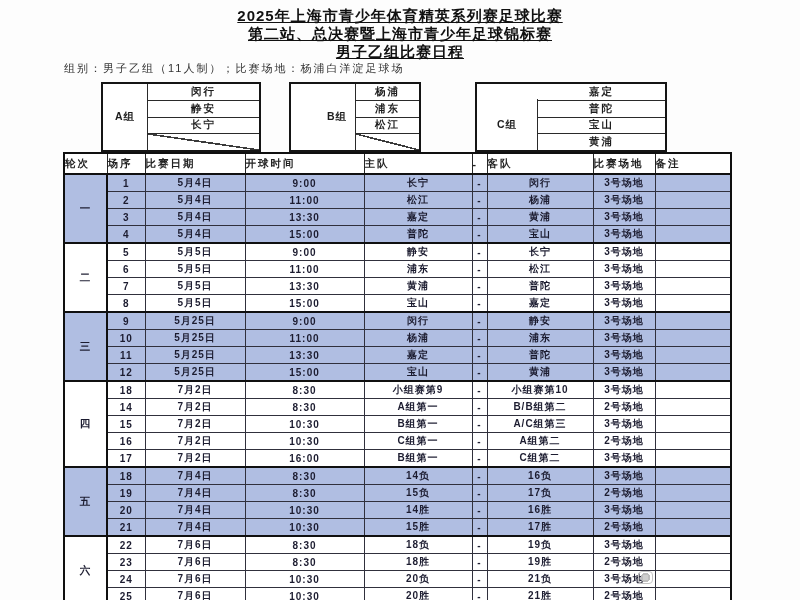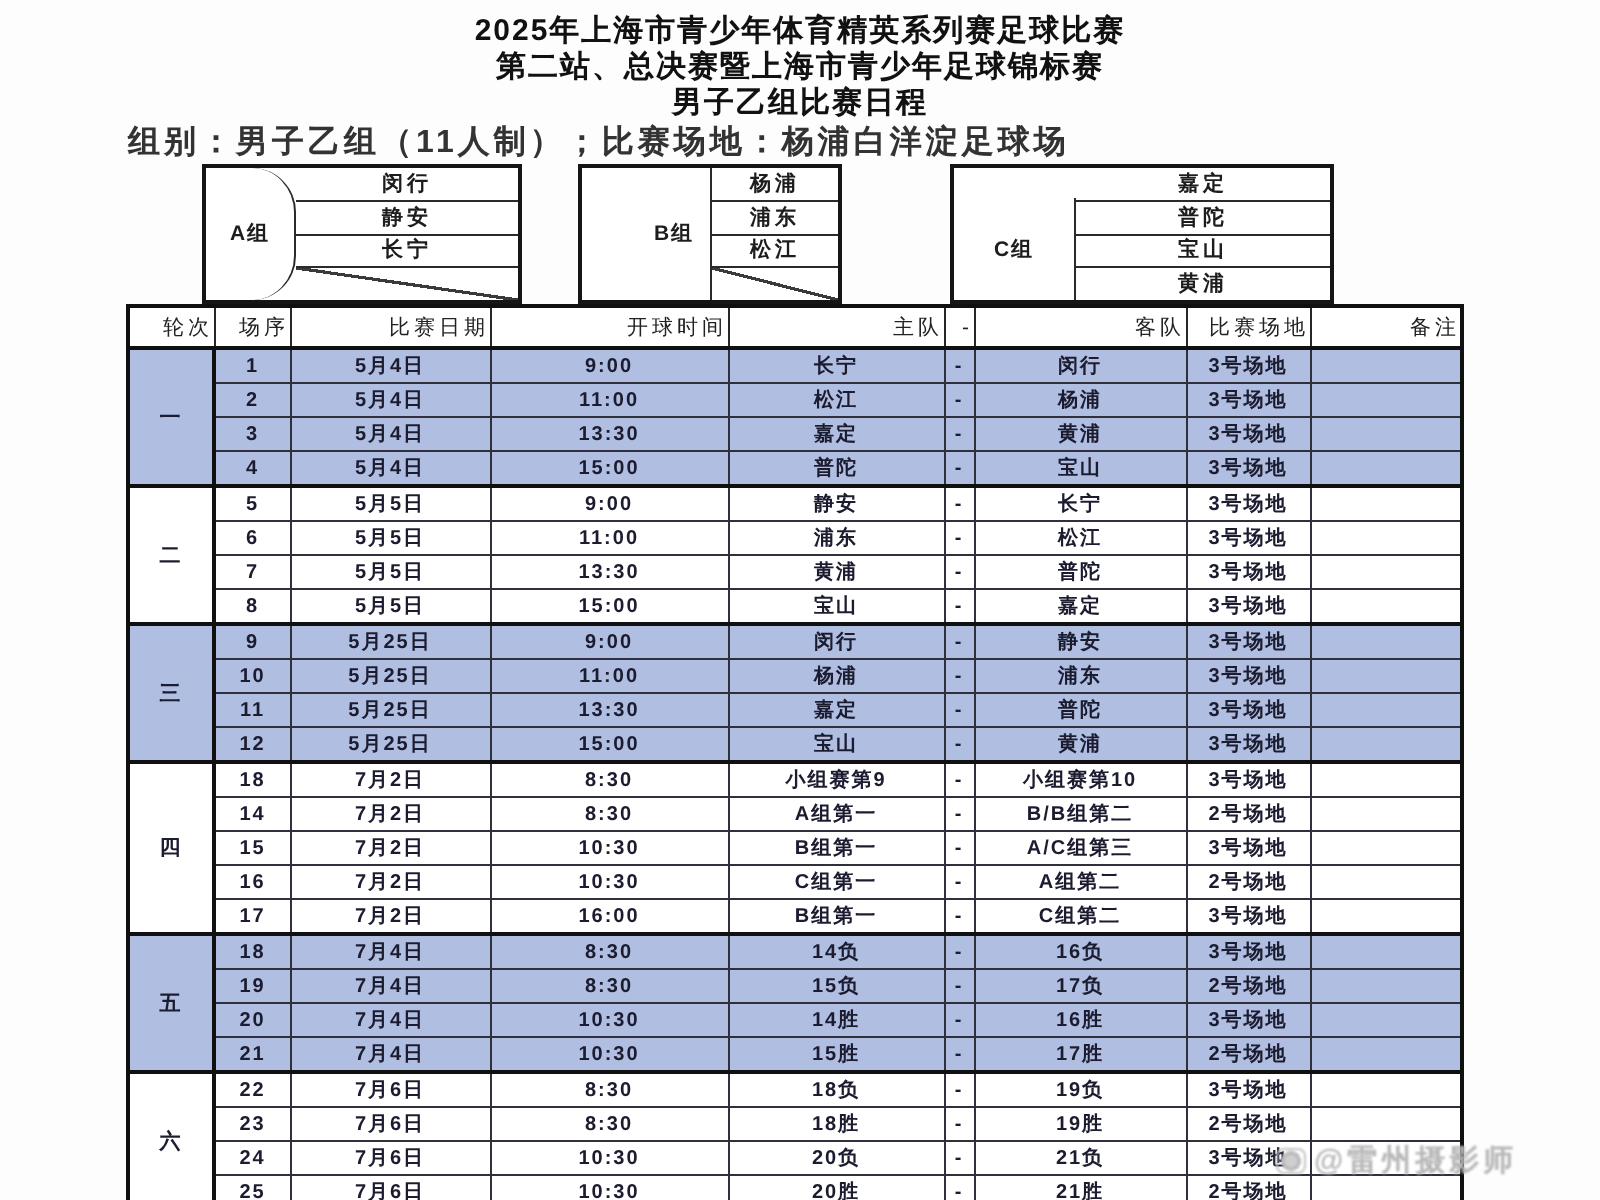--- a/index.html
+++ b/index.html
@@ -2,23 +2,23 @@
 <html><head>
 <meta charset="utf-8">
 <style>
   html,body{margin:0;padding:0;}
   body{
     width:800px;height:600px;position:relative;overflow:hidden;
     background:#fdfdfd;color:#1d1d1d;
     font-family:"Liberation Sans","DejaVu Sans",sans-serif;
   }
   .title-block{position:absolute;top:7px;left:0;width:800px;text-align:center;}
-  .title-line{font-size:15px;font-weight:700;line-height:18px;letter-spacing:1px;color:#111;}
+  .title-line{font-size:15px;font-weight:700;line-height:18px;letter-spacing:1px;color:#111;text-decoration:underline;}
   .meta-line{
-    position:absolute;top:61px;left:64px;font-size:16px;font-weight:700;
+    position:absolute;top:61px;left:64px;font-size:11px;font-weight:400;
     letter-spacing:2px;color:#333;
   }
   
   .groups{position:absolute;top:82px;left:0;width:800px;height:70px;}
   .group{
     position:absolute;top:0;height:70px;display:flex;box-sizing:border-box;
     border:2px solid #151515;background:#fff;
   }
   .group-label{
     display:flex;align-items:center;justify-content:center;flex:none;
@@ -35,23 +35,23 @@
       transparent calc(50% - 0.8px), #3a3a3a calc(50% - 0.8px),
       #3a3a3a calc(50% + 0.8px), transparent calc(50% + 0.8px));
   }
   
   .sched-wrap{position:absolute;top:152px;left:63px;}
   table.sched{
     border-collapse:collapse;table-layout:fixed;background:#fff;
     border:2px solid #101010;
   }
   table.sched th{
-    height:19px;font-size:10.5px;font-weight:400;letter-spacing:2px;
+    height:19px;font-size:10.5px;font-weight:700;letter-spacing:2px;
     border:1px solid #262626;border-bottom:2px solid #101010;
-    padding:0;text-align:right;color:#222;margin-left:45px;
+    padding:0;text-align:left;color:#222;margin-left:45px;
   }
   table.sched td{
     height:16px;font-size:10px;font-weight:600;letter-spacing:1px;
     border:1px solid #30303c;padding:0;text-align:center;color:#1c1c30;
     overflow:hidden;white-space:nowrap;
   }
   table.sched tr.hl td{background:#b0bee2;}
   table.sched tr.round-start td{border-top:2px solid #101010;}
   table.sched td.round-cell{border-right:2px solid #101010;font-size:10.5px;}
   
@@ -72,21 +72,21 @@
 <div class="title-block">
   <div class="title-line">2025年上海市青少年体育精英系列赛足球比赛</div>
   <div class="title-line">第二站、总决赛暨上海市青少年足球锦标赛</div>
   <div class="title-line">男子乙组比赛日程</div>
 </div>
 
 <div class="meta-line">组别：男子乙组（11人制）；比赛场地：杨浦白洋淀足球场</div>
 
 <div class="groups">
     <div class="group" style="left: 101px; width: 160px;">
-      <div class="group-label" style="width: 44px; border-radius: 22px;">A组</div>
+      <div class="group-label" style="width: 44px;">A组</div>
       <div class="group-col">
         <div class="group-row">闵行</div>
         <div class="group-row">静安</div>
         <div class="group-row">长宁</div>
         <div class="group-row diag"></div>
       </div>
     </div>
     <div class="group" style="left: 289px; width: 132px;">
       <div class="group-label" style="width: 36px; padding-left: 28px;">B组</div>
       <div class="group-col">
@@ -389,14 +389,13 @@
           <td>21胜</td>
           <td>2号场地</td>
           <td></td>
         </tr>
       </tbody>
   </table>
 </div>
 
 <div class="watermark">
   <span class="wm-blob"></span>
-  <span>@雷州摄影师</span>
 </div>
 
 </body></html>

